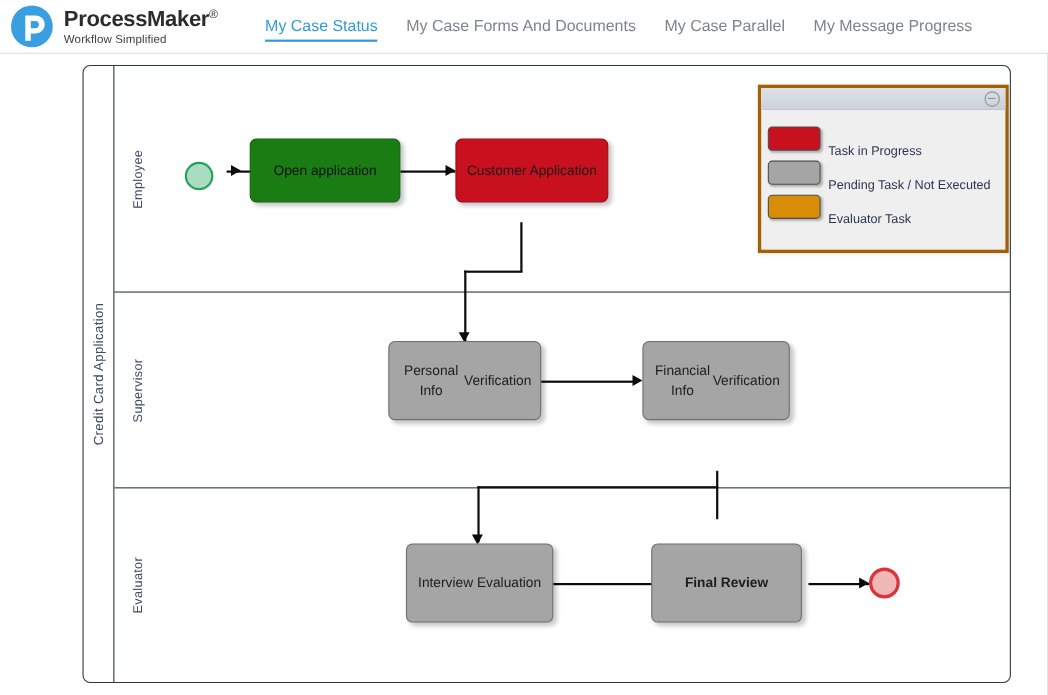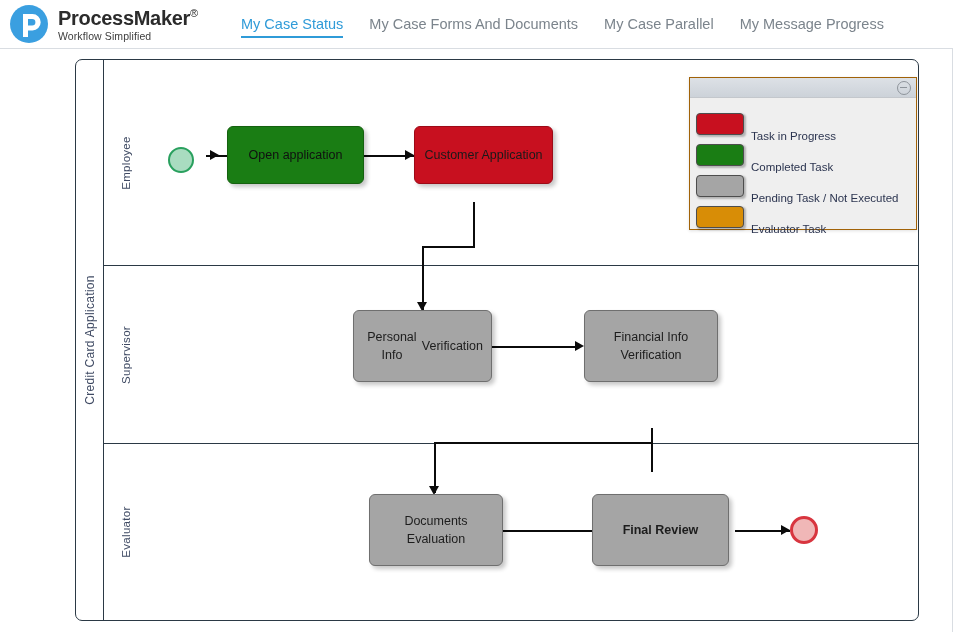--- a/index.html
+++ b/index.html
@@ -146,21 +146,21 @@
     border-left: 5.5px solid transparent;
     border-right: 5.5px solid transparent;
     border-top: 9px solid #0b0b0b;
   }
 
   
   .legend {
     position: absolute; left: 689px; top: 28px;
     width: 228px; height: 153px;
     background: #efefef;
-    border: 1px solid #a16207;
+    border: 3px solid #a16207;
     box-shadow: 0 1px 3px rgba(0,0,0,0.12);
   }
   .legend-head {
     height: 20px;
     background: linear-gradient(#dde1e6, #ccd2d9);
     border-bottom: 1px solid #c3c7cc;
     position: relative;
   }
   .legend-collapse {
     position: absolute; right: 5px; top: 3px;
@@ -282,46 +282,42 @@
 
     <div class="node green" style="left:227px; top:77px; width:137px; height:58px;">Open application</div>
 
     <div class="node red" style="left:414px; top:77px; width:139px; height:58px;">Customer Application</div>
 
     <div class="node gray" style="left:353px; top:261px; width:139px; height:72px; flex-direction:row;">
       <span>Personal Info</span>
       <span>Verification</span>
     </div>
 
-    <div class="node gray" style="left:584px; top:261px; width:134px; height:72px; flex-direction:column;">
+    <div class="node gray" style="left:584px; top:261px; width:134px; height:72px; flex-direction:row;">
       <span>Financial Info</span>
       <span>Verification</span>
     </div>
 
-    <div class="node gray" style="left:369px; top:445px; width:134px; height:72px;">Documents Evaluation</div>
+    <div class="node gray" style="left:369px; top:445px; width:134px; height:72px;">Interview Evaluation</div>
 
     <div class="node gray" style="left:592px; top:445px; width:137px; height:72px;font-weight:bold;">Final Review</div>
 
     <div class="evt end" style="left:790px; top:467px;"></div>
 
     <div class="legend">
       <div class="legend-head">
         <div class="legend-collapse"></div>
       </div>
       <div class="legend-body">
 
         <div class="legend-row">
           <div class="legend-swatch" style="background:#c8101f;"></div>
           <div class="legend-label">Task in Progress</div>
         </div>
 
-        <div class="legend-row">
-          <div class="legend-swatch" style="background:#1a7d14;"></div>
-          <div class="legend-label">Completed Task</div>
-        </div>
 
         <div class="legend-row">
           <div class="legend-swatch" style="background:#a5a5a5;"></div>
           <div class="legend-label">Pending Task / Not Executed</div>
         </div>
 
         <div class="legend-row">
           <div class="legend-swatch" style="background:#d88d06;"></div>
           <div class="legend-label">Evaluator Task</div>
         </div>

